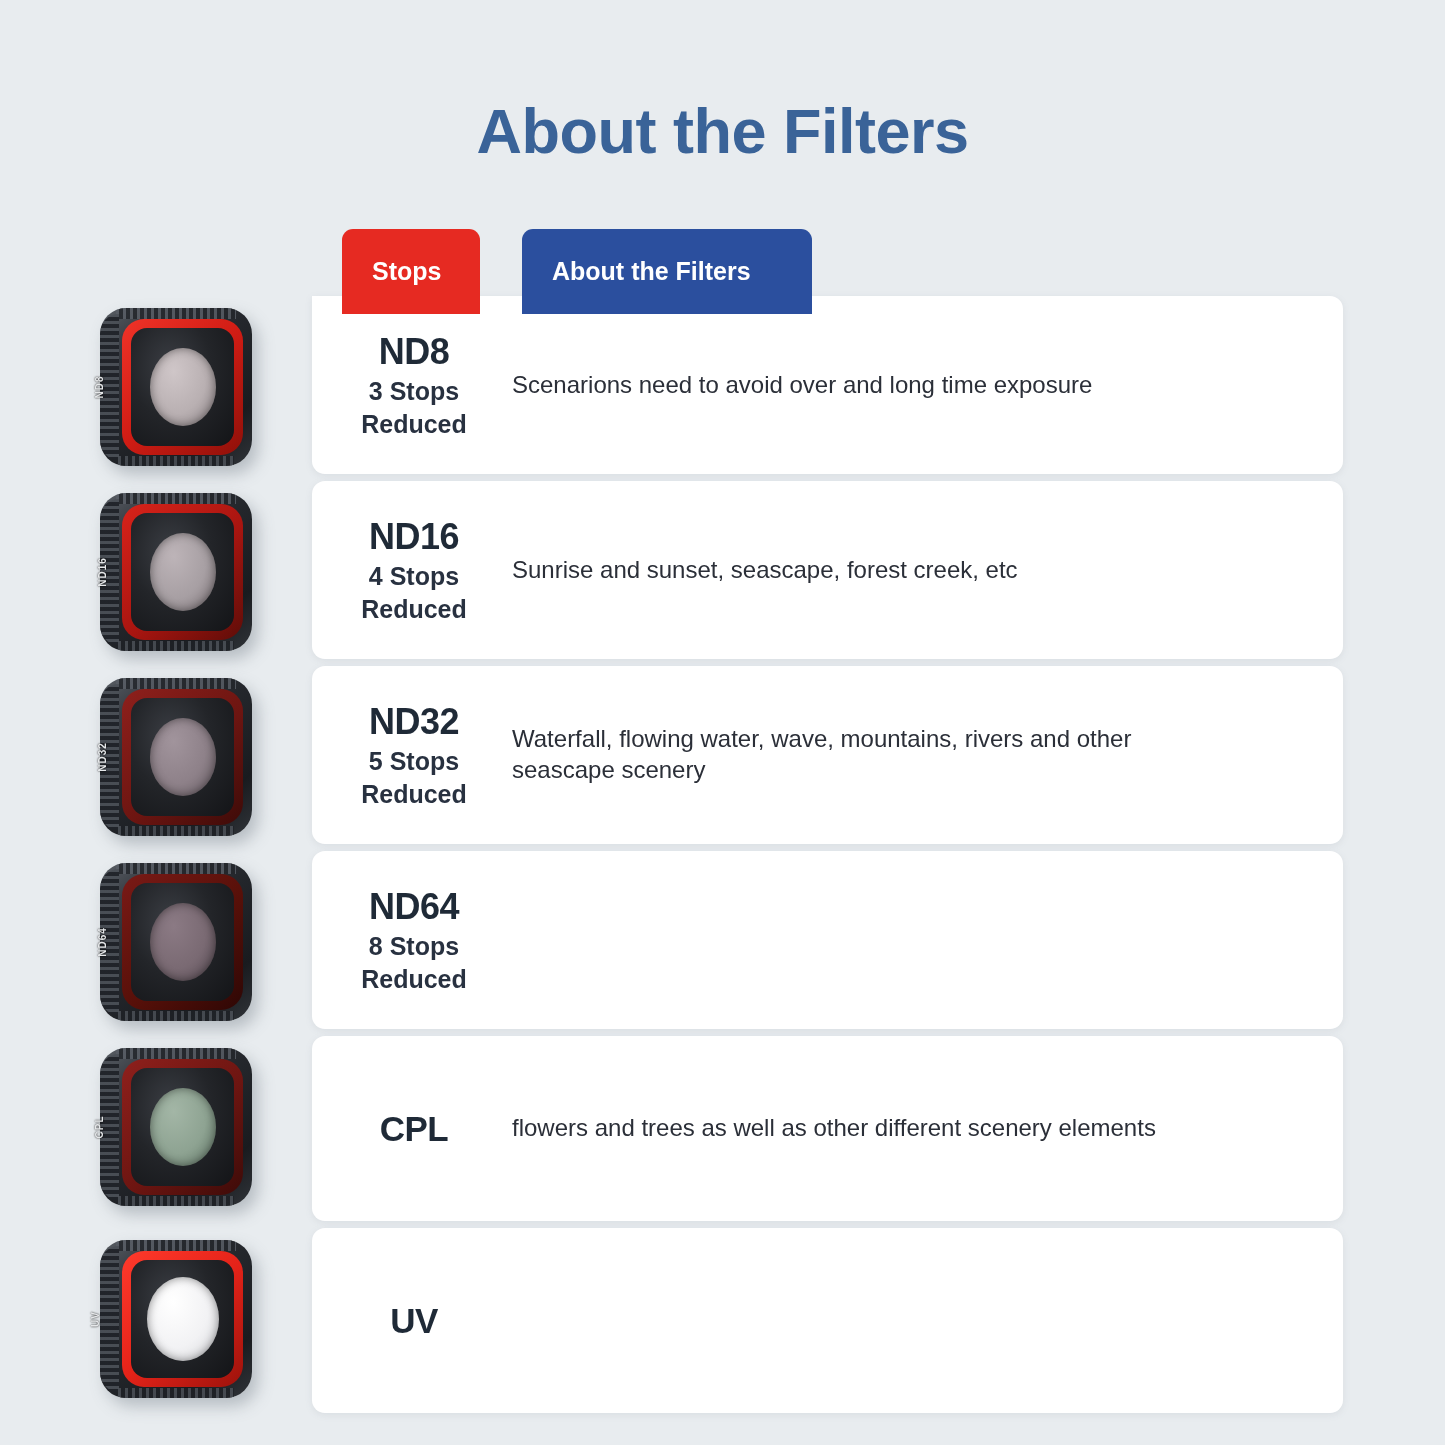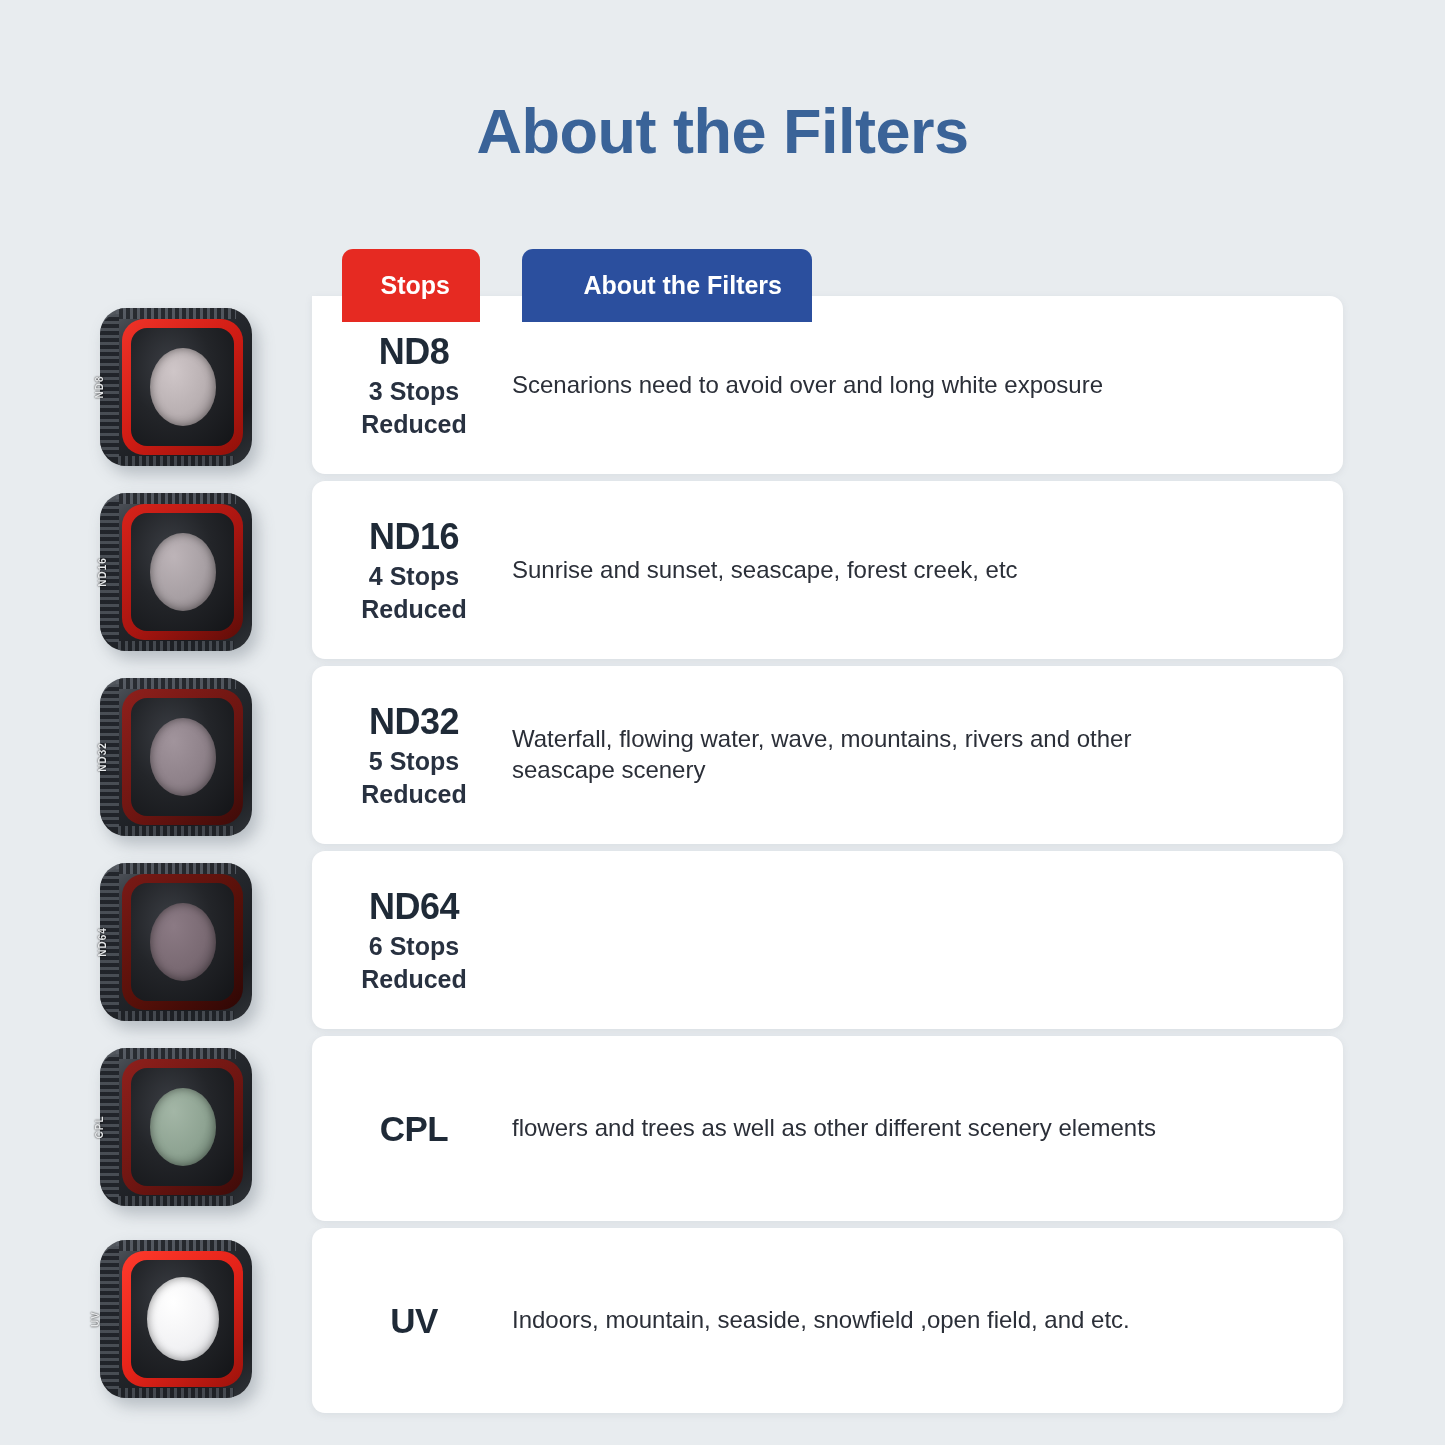--- a/index.html
+++ b/index.html
@@ -30,30 +30,29 @@
   .tab-row {
     position: absolute;
     top: 229px;
     left: 342px;
     display: flex;
     align-items: flex-end;
     gap: 42px;
     z-index: 3;
   }
   .tab {
-    height: 73px;
+    height: 85px;
     border-radius: 11px 11px 0 0;
     display: flex;
     align-items: center;
-    justify-content: flex-end;
+    justify-content: flex-start;
     color: #ffffff;
     font-size: 25px;
     font-weight: bold;
     padding: 0 30px;
-    margin-top: 20px;
   }
   .tab-stops { background: #e62a22; min-width: 138px; }
   .tab-about { background: #2b4f9e; min-width: 290px; }
 
   
   .rows {
     position: absolute;
     top: 296px;
     left: 0;
     width: 1445px;
@@ -227,21 +226,21 @@
       </div>
       <div class="side-label">ND8</div>
     </div>
     <div class="card no-top-radius-left">
       <div class="stops-cell">
         <div class="nd-name">ND8</div>
         <div class="stops-sub">3 Stops</div>
         <div class="stops-sub">Reduced</div>
       </div>
       <div class="desc-cell">
-        <div class="line">Scenarions need to avoid over and long white exposure</div>
+        <div class="line">Scenarions need to avoid over and long time exposure</div>
       </div>
     </div>
   </div>
 
   <div class="row">
     <div class="filter-img">
       <div class="filter-body">
         <div class="red-ring" style="background:linear-gradient(135deg,#d9231a 0%,#a81510 55%,#5e0d08 100%);">
             <div class="bezel">
           <div class="lens" style="background:radial-gradient(ellipse at 36% 30%, #bdb4b8 0%, #a79fa3 55%, #7d7478 100%);"></div>
@@ -302,21 +301,21 @@
           </div>
         <div class="knurl-top"></div>
           <div class="knurl"></div>
           <div class="knurl-bottom"></div>
       </div>
       <div class="side-label">ND64</div>
     </div>
     <div class="card">
       <div class="stops-cell">
         <div class="nd-name">ND64</div>
-        <div class="stops-sub">6 Stops</div>
+        <div class="stops-sub">8 Stops</div>
         <div class="stops-sub">Reduced</div>
       </div>
     </div>
   </div>
 
   <div class="row tall">
     <div class="filter-img">
       <div class="filter-body">
         <div class="red-ring dim">
             <div class="bezel">
@@ -350,19 +349,16 @@
         <div class="knurl-top"></div>
           <div class="knurl"></div>
           <div class="knurl-bottom"></div>
       </div>
       <div class="side-label">UV</div>
     </div>
     <div class="card">
       <div class="stops-cell">
         <div class="nd-name solo">UV</div>
       </div>
-      <div class="desc-cell">
-        <div class="line">Indoors, mountain, seaside, snowfield ,open field, and etc.</div>
-      </div>
     </div>
   </div>
 
 </div>
 
 </body></html>

